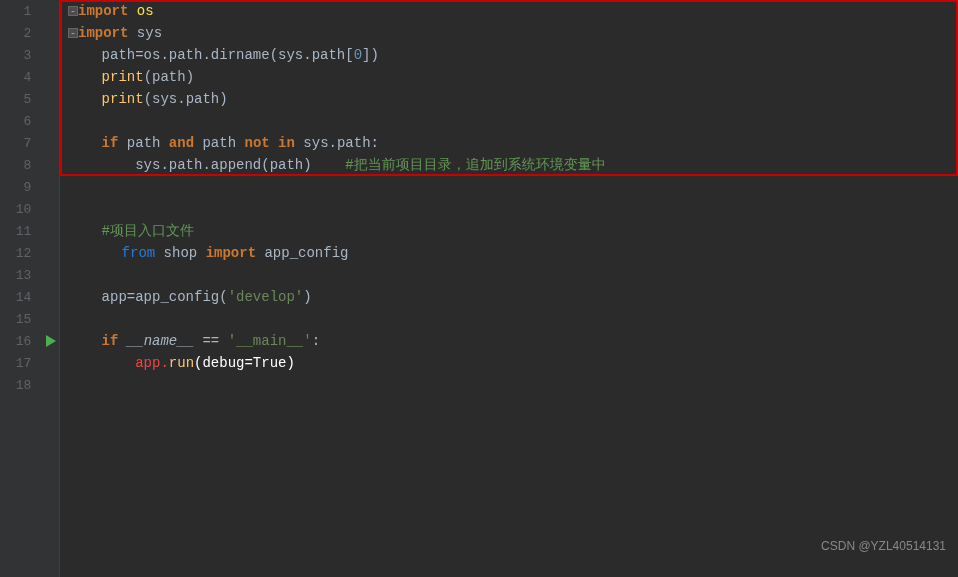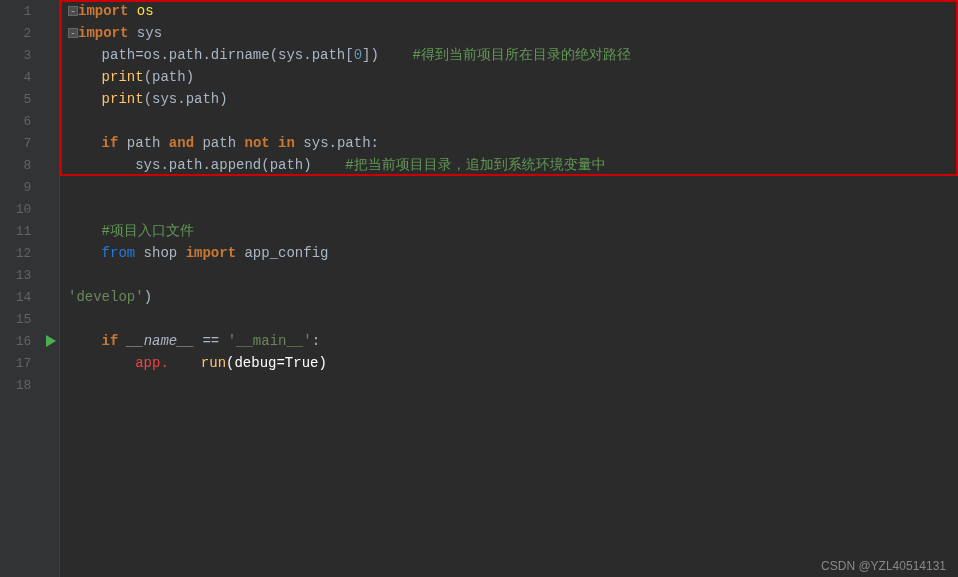--- a/index.html
+++ b/index.html
@@ -83,21 +83,21 @@
       top: 0;
       left: 0;
       right: 0;
       height: calc(22px * 8);
       border: 2px solid #cc0000;
       pointer-events: none;
       z-index: 10;
     }
     .watermark {
       position: absolute;
-      bottom: 4px;
+      bottom: 24px;
       right: 12px;
       color: #888;
       font-family: Arial, sans-serif;
       font-size: 12px;
       text-align: right;
     }
     .fold-minus {
       display: inline-block;
       width: 10px;
       height: 10px;
@@ -191,33 +191,33 @@
           <div class="line-number">18</div>
           <div class="line-marker"></div>
         </div>
       </div>
 
     <div style="flex:1; position:relative; overflow:hidden;">
       <div class="highlight-region"></div>
       <div class="code-content" id="code-content">
           <div class="code-line"><span class="fold-minus">-</span><span style="color: rgb(204, 120, 50); font-weight: bold;">import</span><span style="color: #fde047;"> os</span></div>
           <div class="code-line"><span class="fold-minus">-</span><span style="color: rgb(204, 120, 50); font-weight: bold;">import</span><span style="color: rgb(169, 183, 198);"> sys</span></div>
-          <div class="code-line"><span style="color: rgb(169, 183, 198);">    </span><span style="color: rgb(169, 183, 198);">path=os.path.dirname(sys.path[</span><span style="color: rgb(104, 151, 187);">0</span><span style="color: rgb(169, 183, 198);">])    </span><span style="color: rgb(98, 151, 85);">#得到当前项目所在目录的绝对路径</span></div>
+          <div class="code-line"><span style="color: rgb(169, 183, 198);">    </span><span style="color: rgb(169, 183, 198);">path=os.path.dirname(sys.path[</span><span style="color: rgb(104, 151, 187);">0</span><span style="color: rgb(169, 183, 198);">])    </span></div>
           <div class="code-line"><span style="color: rgb(169, 183, 198);">    </span><span style="color: rgb(255, 198, 109);">print</span><span style="color: rgb(169, 183, 198);">(path)</span></div>
           <div class="code-line"><span style="color: rgb(169, 183, 198);">    </span><span style="color: rgb(255, 198, 109);">print</span><span style="color: rgb(169, 183, 198);">(sys.path)</span></div>
           <div class="code-line">&nbsp;</div>
           <div class="code-line"><span style="color: rgb(169, 183, 198);">    </span><span style="color: rgb(204, 120, 50); font-weight: bold;">if</span><span style="color: rgb(169, 183, 198);"> path </span><span style="color: rgb(204, 120, 50); font-weight: bold;">and</span><span style="color: rgb(169, 183, 198);"> path </span><span style="color: rgb(204, 120, 50); font-weight: bold;">not</span><span style="color: rgb(169, 183, 198);"> </span><span style="color: rgb(204, 120, 50); font-weight: bold;">in</span><span style="color: rgb(169, 183, 198);"> sys.path:</span></div>
           <div class="code-line"><span style="color: rgb(169, 183, 198);">        sys.path.append(path)    </span><span style="color: rgb(98, 151, 85);">#把当前项目目录，追加到系统环境变量中</span></div>
           <div class="code-line">&nbsp;</div>
           <div class="code-line">&nbsp;</div>
           <div class="code-line"><span style="color: rgb(169, 183, 198);">    </span><span style="color: rgb(98, 151, 85);">#项目入口文件</span></div>
-          <div class="code-line"><span style="color: rgb(169, 183, 198);">    </span><span style="color: rgb(40, 123, 222);">from</span><span style="color: rgb(169, 183, 198);"> shop </span><span style="color: rgb(204, 120, 50); font-weight: bold;">import</span><span style="color: rgb(169, 183, 198);"> app_config</span></div>
-          <div class="code-line">&nbsp;</div>
-          <div class="code-line"><span style="color: rgb(106, 135, 89);">'develop'</span><span style="color: rgb(169, 183, 198);">)</span></div>
+          <div class="code-line"><span style="color: rgb(169, 183, 198);">    </span><span style="color: rgb(40, 123, 222); margin-left: 20px;">from</span><span style="color: rgb(169, 183, 198);"> shop </span><span style="color: rgb(204, 120, 50); font-weight: bold;">import</span><span style="color: rgb(169, 183, 198);"> app_config</span></div>
+          <div class="code-line">&nbsp;</div>
+          <div class="code-line"><span style="color: rgb(169, 183, 198);">    app=app_config(</span><span style="color: rgb(106, 135, 89);">'develop'</span><span style="color: rgb(169, 183, 198);">)</span></div>
           <div class="code-line">&nbsp;</div>
           <div class="code-line"><span style="color: rgb(169, 183, 198);">    </span><span style="color: rgb(204, 120, 50); font-weight: bold;">if</span><span style="color: rgb(169, 183, 198); font-style: italic;"> __name__ == </span><span style="color: rgb(106, 135, 89); font-family: Liberation Mono, monospace;">'__main__'</span><span style="color: rgb(169, 183, 198);">:</span></div>
-          <div class="code-line"><span style="color: #ef4444;">        app.</span><span style="color: rgb(255, 198, 109); margin-left: 32px;">run</span><span style="color: #ffffff;">(debug=True)</span></div>
+          <div class="code-line"><span style="color: #ef4444;">        app.</span><span style="color: rgb(255, 198, 109);">run</span><span style="color: #ffffff;">(debug=True)</span></div>
           <div class="code-line">&nbsp;</div>
         </div>
     </div>
     <div class="watermark">CSDN @YZL40514131</div>
   </div>
 </div>
 
 </body></html>

